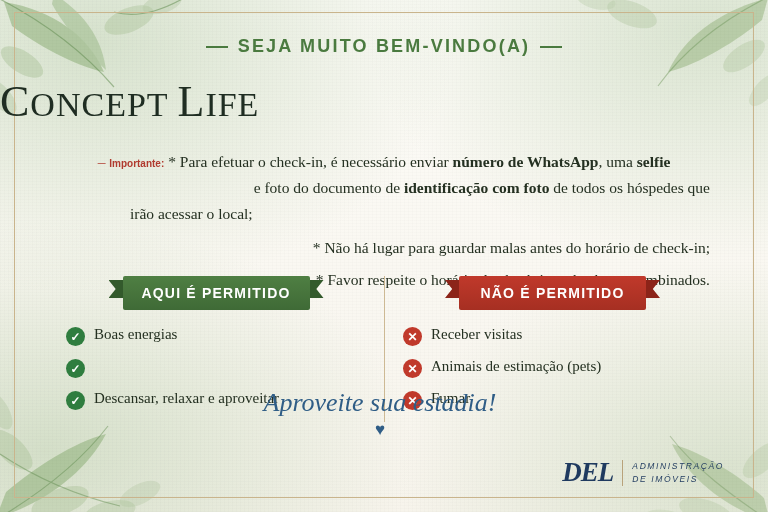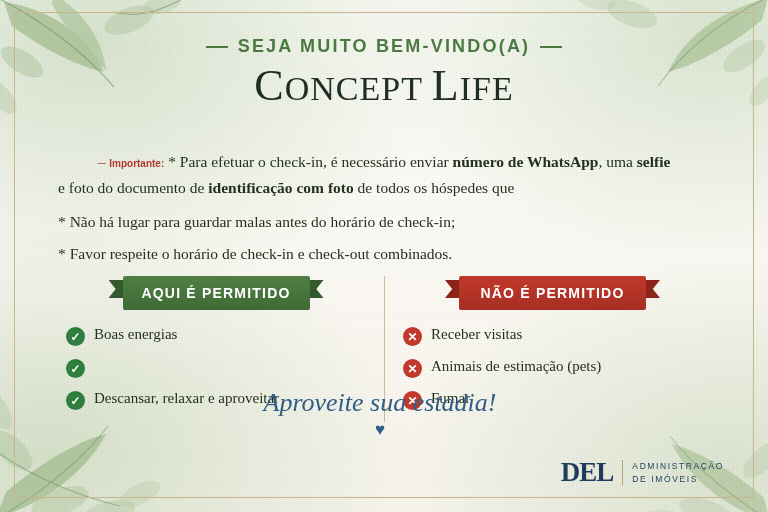--- a/index.html
+++ b/index.html
@@ -41,22 +41,21 @@
     position:absolute; top:36px; left:0; right:0;
     display:flex; align-items:center; justify-content:center; gap:10px;
   }
   .welcome-line { width:22px; height:2px; background:#4a7a3f; }
   .welcome {
     font-family:"Liberation Sans", sans-serif;
     font-weight:bold; letter-spacing:2.2px;
     font-size:18px; color:#4a7a3f;
   }
   .title {
-    position:absolute; top:60px; left:0; right:0;
-    text-align:center;
+    position:absolute; top:76px; left:0; right:0;
     font-family:"Liberation Serif", serif;
     font-size:44px; color:#1f2d22;
     letter-spacing:1px;
   }
   .title .sc { font-size:34px; }
   .subtitle {
     position:absolute; top:118px; left:0; right:0;
     text-align:center; font-size:17px; color:#2e3b2c;
   }
   .sparkle { color:#d9b43c; font-size:16px; }
@@ -66,21 +65,21 @@
     font-size:15.5px; color:#243021; line-height:1.55;
   }
   .imp-label {
     font-family:"Liberation Sans", sans-serif;
     font-weight:bold; color:#b03a2e; font-size:10px;
   }
   .dash { color:#b03a2e; }
   .imp-first { text-align:center; }
   .imp-first .body { display:inline; }
   .strong { font-weight:bold; }
-  .imp-line { text-align:left; margin-top:7px; }
+  .imp-line { text-align:right; margin-top:7px; }
 
   
   .panels {
     position:absolute; top:276px; left:48px; right:48px;
     display:flex; gap:0;
   }
   .panel { width:50%; position:relative; padding:0 10px; }
   .panel + .panel { border-left:1px solid #cdb994; }
 
   .ribbon {
@@ -127,21 +126,21 @@
     position:absolute; bottom:72px; left:0; right:8px; text-align:center;
   }
   .closing .txt {
     font-family:"Liberation Serif", serif;
     font-style:italic; font-size:26px; color:#2f5d86;
   }
   .heart { margin-top:2px; font-size:17px; color:#2f5d86; }
 
   .brand {
     position:absolute; right:44px; bottom:24px;
-    display:flex; align-items:center; gap:9px;
+    display:flex; align-items:center; gap:9px;font-style:italic;
   }
   .brand .mark {
     font-family:"Liberation Serif", serif;
     font-size:27px; font-weight:bold; color:#1f3a5f; letter-spacing:-1px;
   }
   .brand .bar { width:1px; height:26px; background:#b8a27a; }
   .brand .sub {
     font-family:"Liberation Sans", sans-serif;
     font-size:8.5px; letter-spacing:1.6px; color:#1f3a5f; line-height:1.45;
   }
@@ -225,20 +224,23 @@
     <div class="important-block">
       <div class="imp-first">
         <span class="dash">–</span>
         <span class="imp-label">Importante:</span>
         <span>*</span>
         <span class="body">Para efetuar o check-in, é necessário enviar </span><span class="strong">número de WhatsApp</span><span>, uma </span><span class="strong">selfie</span>
       </div>
       <div class="imp-line" style="margin-top:2px;">
         <span>e foto do documento de </span><span class="strong">identificação com foto</span><span> de todos os hóspedes que</span>
       </div>
+      <div style="margin-top:2px; padding-left:72px;">
+        <span>irão acessar o local;</span>
+      </div>
       <div class="imp-line" style="margin-top:10px;">
         <span>* Não há lugar para guardar malas antes do horário de check-in;</span>
       </div>
       <div class="imp-line" style="margin-top:8px;">
         <span>* Favor respeite o horário de check-in e check-out combinados.</span>
       </div>
     </div>
 
     <div class="panels">
 

